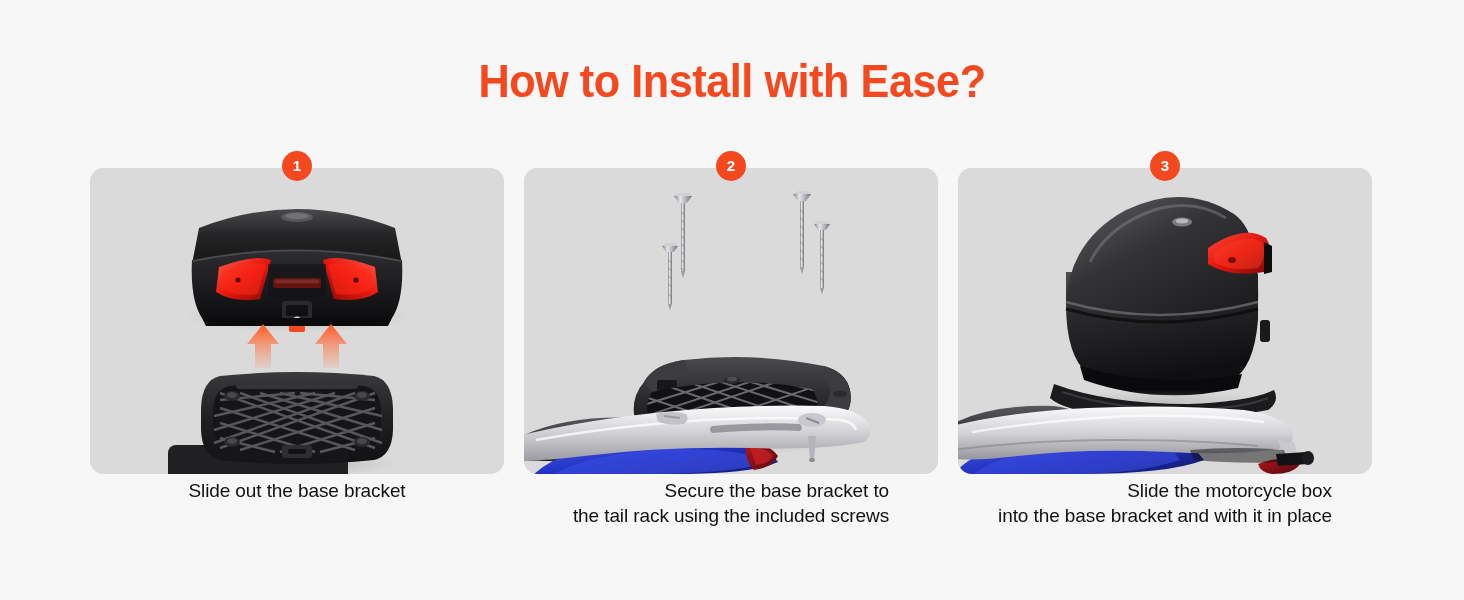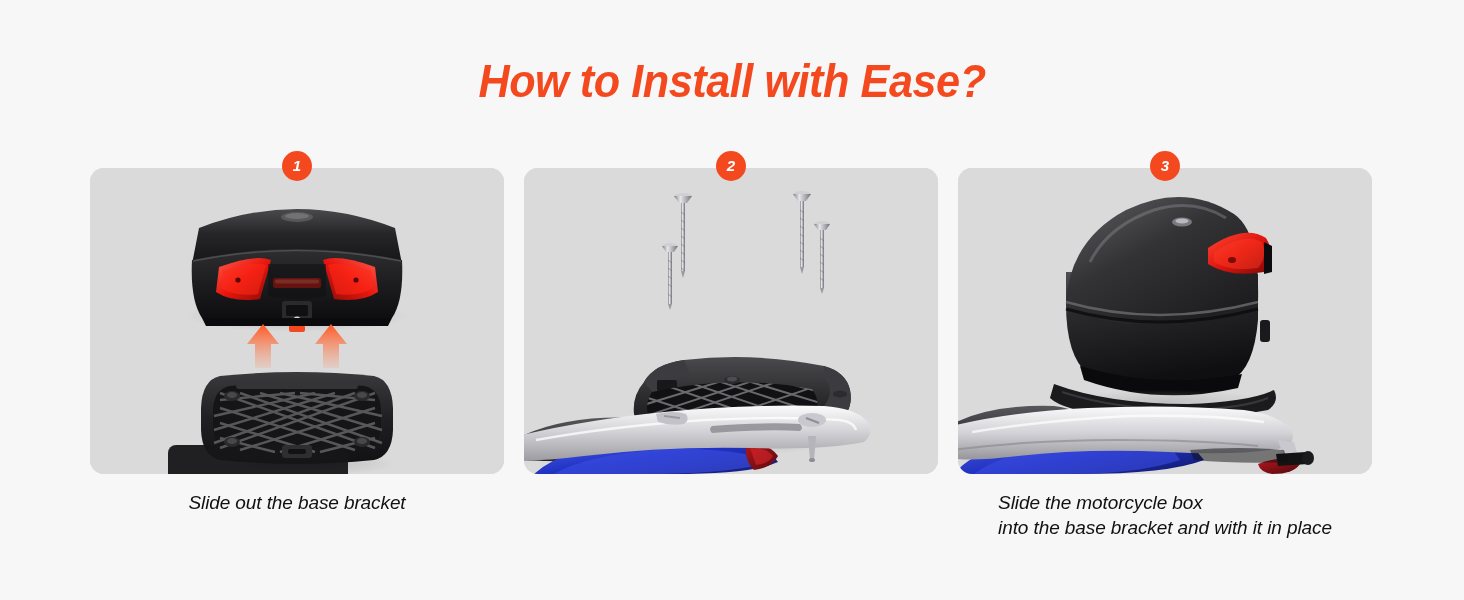--- a/index.html
+++ b/index.html
@@ -10,21 +10,20 @@
     background: #f7f7f7;
     font-family: "Liberation Sans", sans-serif;
     overflow: hidden;
   }
 
   .page {
     position: relative;
     width: 1464px;
     height: 600px;
     background: #f7f7f7;
-    font-style: italic;
   }
 
   
   .title {
     position: absolute;
     top: 54px;
     left: 0;
     width: 100%;
     text-align: center;
     font-size: 46px;
@@ -76,22 +75,22 @@
     width: 414px;
     height: 306px;
     background: #dadada;
     border-radius: 14px;
     overflow: hidden;
   }
 
   .card svg { display: block; width: 100%; height: 100%; }
 
   .caption {
-    margin-top: 16px;
-    text-align: left;
+    margin-top: 4px;
+    text-align: right;
     font-size: 19px;
     line-height: 25px;
     color: #111111;
     letter-spacing: -0.1px;
     white-space: pre-line;
   }
 </style>
 </head>
 <body>
 
@@ -361,20 +360,22 @@
 
             <ellipse cx="288" cy="252" rx="14" ry="7" fill="#c8c8ce"></ellipse>
             <path d="M282 250 L295 255" stroke="#8f8f95" stroke-width="2.4"></path>
 
             <path d="M284 268 L292 268 L290 292 L286 292 Z" fill="#b4b4ba"></path>
             <ellipse cx="288" cy="292" rx="3" ry="2" fill="#8d8d93"></ellipse>
           </g>
         </svg>
       </div>
 
+      <div class="caption">Secure the base bracket to
+the tail rack using the included screws</div>
     </div>
 
     <div class="step">
       <div class="badge">3</div>
 
       <div class="card">
         <svg viewBox="0 0 414 306" xmlns="http://www.w3.org/2000/svg" aria-hidden="true">
           <defs>
             <linearGradient id="boxSide3" x1="0" y1="0" x2="0.3" y2="1">
               <stop offset="0" stop-color="#4e4e52"></stop>

